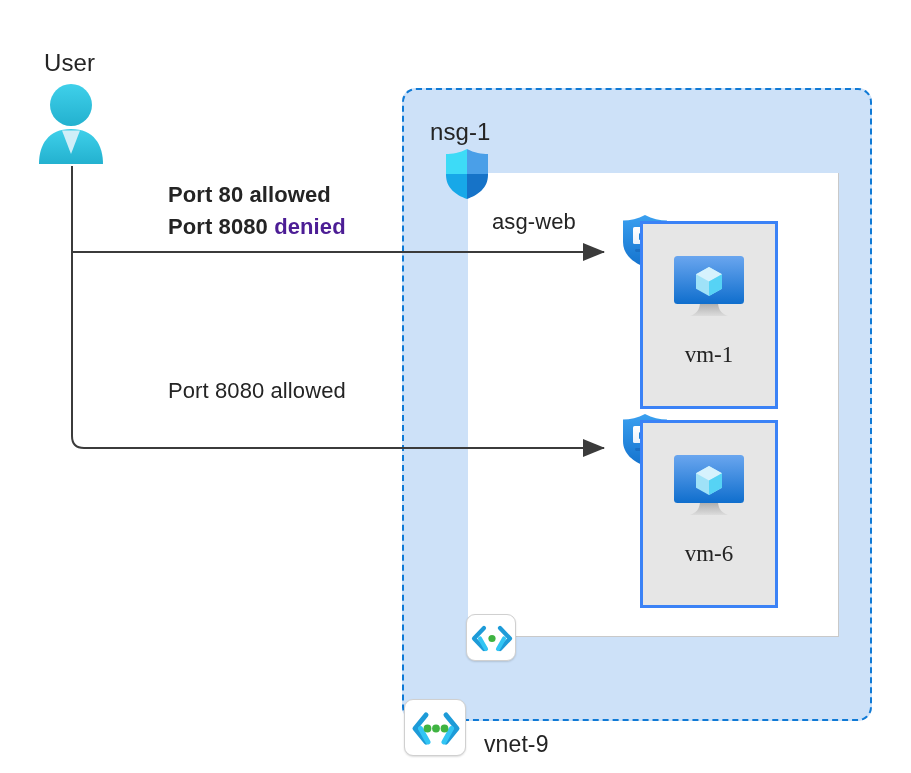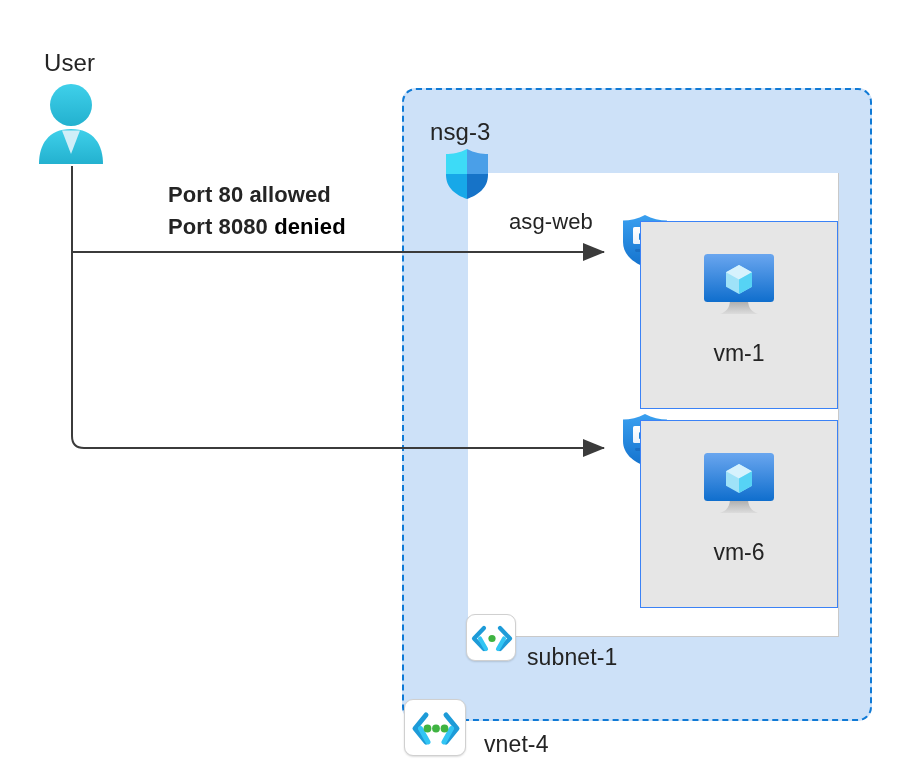--- a/index.html
+++ b/index.html
@@ -23,21 +23,21 @@
 
   
   .lbl {
     position: absolute;
     color: #242424;
     font-size: 22px;
     line-height: 1.46;
     white-space: nowrap;
     letter-spacing: 0.1px;
   }
-  .denied { color: #000000; }
+  .denied { color: #4c1d95; }
 
   
   #user-label { left: 44px; top: 27px; font-size: 24px; }
   #user-icon {
     position: absolute;
     left: 36px;
     top: 64px;
     width: 70px;
     height: 84px;
   }
@@ -65,25 +65,26 @@
     box-sizing: border-box;
     background: #ffffff;
     border: 1px solid #c9c9c9;
     border-top: none;
     border-left: none;
   }
 
   
   .vm-card {
     position: absolute;
-    width: 198px;
+    width: 138px;
     height: 188px;
     background: #e6e6e6;
-    border: 1px solid #3b82f6;
+    border: 3px solid #3b82f6;
     box-sizing: border-box;
+    font-family: Liberation Serif, serif;
   }
   #vm-card-1 { left: 640px; top: 203px; }
   #vm-card-2 { left: 640px; top: 402px; }
 
   .vm-icon {
     position: absolute;
     left: 50%;
     transform: translateX(-50%);
     top: 28px;
     width: 86px;
@@ -110,21 +111,21 @@
   #nsg-label { left: 430px; top: 96px; font-size: 24px; }
 
   .asg-shield {
     position: absolute;
     width: 50px;
     height: 54px;
   }
   #asg-web-shield  { left: 620px; top: 196px; }
   #asg-mgmt-shield { left: 620px; top: 395px; }
 
-  #asg-web-label  { left: 509px; top: 188px; }
+  #asg-web-label  { left: 492px; top: 188px; }
   #asg-mgmt-label { left: 489px; top: 385px; }
 
   
   .chip-icon {
     position: absolute;
     background: #ffffff;
     border: 1px solid #d0d0d0;
     border-radius: 9px;
     box-sizing: border-box;
     box-shadow: 0 1px 2px rgba(0,0,0,0.14);
@@ -168,21 +169,21 @@
       <circle cx="35" cy="23" r="21" fill="url(#uGrad)"></circle>
       <path d="M35 47 C 12 47 3 63 3 82 L 67 82 C 67 63 58 47 35 47 Z" fill="url(#uGrad)"></path>
       <path d="M26 48.5 L 44 48.5 L 35 72 Z" fill="#cfeef8"></path>
     </svg>
   </div>
 
   <div id="vnet-box"></div>
 
   <div id="subnet-box"></div>
 
-  <div class="lbl" id="nsg-label">nsg-3</div>
+  <div class="lbl" id="nsg-label">nsg-1</div>
 
   <div id="nsg-shield">
     <svg viewBox="0 0 46 52" width="46" height="52" aria-hidden="true">
       <defs>
         <clipPath id="nsgClip">
           <path d="M23 1 C 16 5 8 6 2 6 L 2 27 C 2 40 12 47 23 51 C 34 47 44 40 44 27 L 44 6 C 38 6 30 5 23 1 Z"></path>
         </clipPath>
       </defs>
       <g clip-path="url(#nsgClip)">
         <rect x="0" y="0" width="23" height="26" fill="#3ddbf7"></rect>
@@ -267,34 +268,33 @@
   <div class="chip-icon" id="subnet-chip">
     <svg viewBox="0 0 50 47" width="50" height="47" aria-hidden="true">
       <path d="M17 13 L 7 23.5 L 17 34" fill="none" stroke="#1d9bd8" stroke-width="4.2" stroke-linecap="round" stroke-linejoin="round"></path>
       <path d="M17 13 L 7 23.5 L 17 34" fill="none" stroke="#32c5f4" stroke-width="4.2" stroke-linecap="round" stroke-linejoin="round" transform="translate(2.5,2.5) scale(1)" opacity="0"></path>
       <path d="M33 13 L 43 23.5 L 33 34" fill="none" stroke="#1d9bd8" stroke-width="4.2" stroke-linecap="round" stroke-linejoin="round"></path>
       <path d="M13 23.5 L 19 34" fill="none" stroke="#32c5f4" stroke-width="4.2" stroke-linecap="round"></path>
       <path d="M37 23.5 L 31 34" fill="none" stroke="#32c5f4" stroke-width="4.2" stroke-linecap="round"></path>
       <circle cx="25" cy="23.5" r="3.6" fill="#3fb341"></circle>
     </svg>
   </div>
-  <div class="lbl" id="subnet-label">subnet-1</div>
 
   <div class="chip-icon" id="vnet-chip">
     <svg viewBox="0 0 62 57" width="62" height="57" aria-hidden="true">
       <path d="M21 15 L 10 28.5 L 21 42" fill="none" stroke="#1d9bd8" stroke-width="5" stroke-linecap="round" stroke-linejoin="round"></path>
       <path d="M41 15 L 52 28.5 L 41 42" fill="none" stroke="#1d9bd8" stroke-width="5" stroke-linecap="round" stroke-linejoin="round"></path>
       <path d="M15.5 28.5 L 23 42" fill="none" stroke="#32c5f4" stroke-width="5" stroke-linecap="round"></path>
       <path d="M46.5 28.5 L 39 42" fill="none" stroke="#32c5f4" stroke-width="5" stroke-linecap="round"></path>
       <circle cx="22.5" cy="28.5" r="3.9" fill="#3fb341"></circle>
       <circle cx="31" cy="28.5" r="3.9" fill="#3fb341"></circle>
       <circle cx="39.5" cy="28.5" r="3.9" fill="#3fb341"></circle>
     </svg>
   </div>
-  <div class="lbl" id="vnet-label">vnet-4</div>
+  <div class="lbl" id="vnet-label">vnet-9</div>
 
   <svg id="connectors" viewBox="0 0 911 773">
     <defs>
       <marker id="arrowHead" markerWidth="11" markerHeight="9" refX="10.5" refY="4.5" orient="auto">
         <path d="M0 0 L 11 4.5 L 0 9 Z" fill="#3b3b3b"></path>
       </marker>
     </defs>
 
     <path d="M72 148 L 72 234" fill="none" stroke="#3b3b3b" stroke-width="2"></path>
 
@@ -306,15 +306,18 @@
   <div class="lbl" id="rule-1">
     <span class="rule-line">
       <span>Port 80 </span><span>allowed</span>
     </span>
     <span class="rule-line">
       <span>Port 8080 </span><span class="denied">denied</span>
     </span>
   </div>
 
   <div class="lbl" id="rule-2">
+    <span class="rule-line">
+      <span>Port 8080 </span><span>allowed</span>
+    </span>
   </div>
 
 </div>
 
 </body></html>

